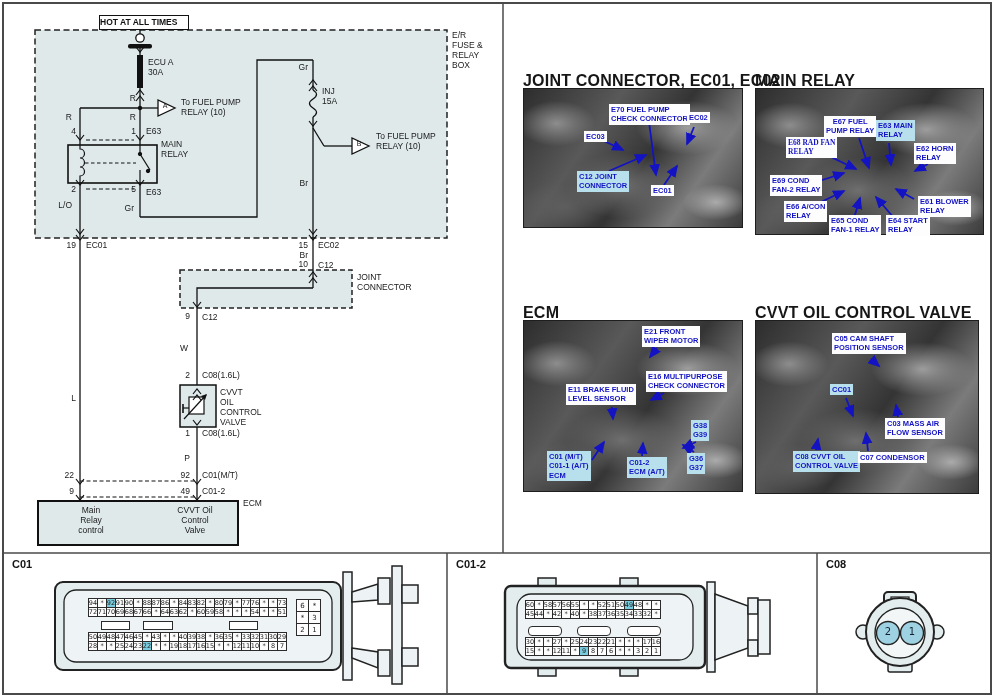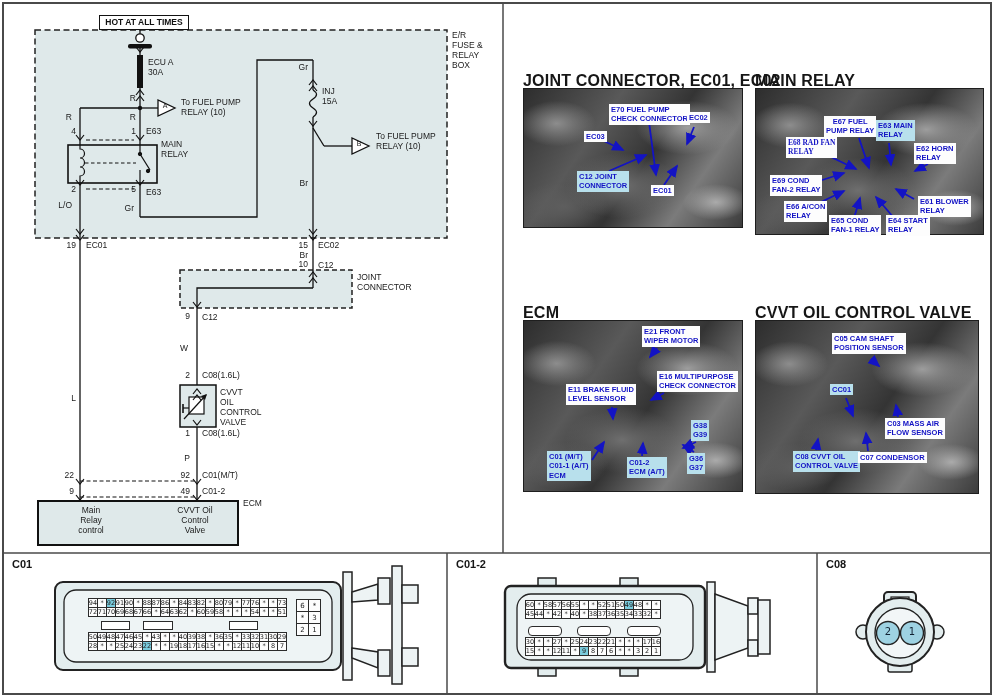--- a/index.html
+++ b/index.html
@@ -3,21 +3,21 @@
 <meta charset="utf-8">
 <style>
   html,body{margin:0;padding:0;background:#fff;font-family:"Liberation Sans",sans-serif;}
   .page{position:relative;width:994px;height:697px;background:#fff;overflow:hidden;}
   .abs{position:absolute;}
   svg{display:block;}
   .lbl{position:absolute;font-size:8.5px;line-height:1.18;color:#1a1a1a;white-space:pre-line;z-index:3;}
   .num{text-align:right;}
   .ctr{text-align:center;}
   .hot-box{position:absolute;left:99px;top:15px;width:88px;height:13px;border:1.5px solid #111;
-    background:#fff;font-weight:bold;font-size:8.5px;line-height:13px;text-align:center;z-index:3;color:#111;}
+    background:#fff;font-weight:bold;font-size:8.5px;line-height:13px;z-index:3;color:#111;}
   .ptitle{position:absolute;font-weight:bold;font-size:16px;color:#161616;z-index:3;letter-spacing:.2px;}
   .photo{position:absolute;border:1px solid #1e1e1e;z-index:2;
     background:
       radial-gradient(ellipse 60px 35px at 15% 25%, #8d8d8d, transparent 65%),
       radial-gradient(ellipse 85px 45px at 75% 28%, #9d9d9d, transparent 60%),
       radial-gradient(ellipse 95px 55px at 45% 70%, #6f6f6f, transparent 60%),
       radial-gradient(ellipse 55px 30px at 88% 82%, #ababab, transparent 60%),
       radial-gradient(ellipse 75px 40px at 18% 85%, #5e5e5e, transparent 60%),
       linear-gradient(125deg, #2d2d2d, #595959 32%, #343434 55%, #7b7b7b 76%, #3c3c3c);}
   .photo svg.overlay{position:absolute;left:0;top:0;z-index:2;}
@@ -331,21 +331,21 @@
         <line x1="140" y1="72" x2="127" y2="79" marker-end="url(#m3)"></line>
         <line x1="88" y1="86" x2="89" y2="98" marker-end="url(#m3)"></line>
         <line x1="172" y1="121" x2="159" y2="127" marker-end="url(#m3)"></line>
         <line x1="68" y1="139" x2="80" y2="121" marker-end="url(#m3)"></line>
         <line x1="118" y1="135" x2="119" y2="122" marker-end="url(#m3)"></line>
         <line x1="170" y1="131" x2="159" y2="124" marker-end="url(#m3)"></line>
       </g>
     </svg>
     <div class="callout" style="left:118px;top:5px;">E21 FRONT
 WIPER MOTOR</div>
-    <div class="callout" style="left:122px;top:50px;margin-left:11px;">E16 MULTIPURPOSE
+    <div class="callout" style="left:122px;top:50px;">E16 MULTIPURPOSE
 CHECK CONNECTOR</div>
     <div class="callout" style="left:42px;top:63px;">E11 BRAKE FLUID
 LEVEL SENSOR</div>
     <div class="callout hl" style="left:167px;top:99px;">G38
 G39</div>
     <div class="callout hl" style="left:23px;top:130px;">C01 (M/T)
 C01-1 (A/T)
 ECM</div>
     <div class="callout hl" style="left:103px;top:136px;">C01-2
 ECM (A/T)</div>

